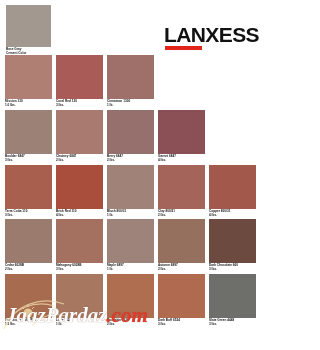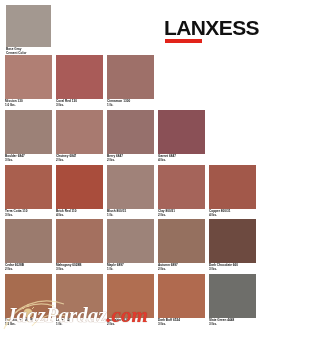--- a/index.html
+++ b/index.html
@@ -43,21 +43,21 @@
     margin-top: 1px;
     font-size: 3.1px;
     line-height: 3.9px;
     color: #1a1a1a;
     font-weight: bold;
     letter-spacing: 0.02px;
   }
   .logo {
     position: absolute;
     right: 6px;
-    top: 17px;
+    top: 24px;
     text-align: center;
   }
   .logo-text {
     font-family: "Liberation Sans", sans-serif;
     font-weight: bold;
     font-size: 21px;
     line-height: 21px;
     letter-spacing: -0.6px;
     color: #111111;
     display: block;

